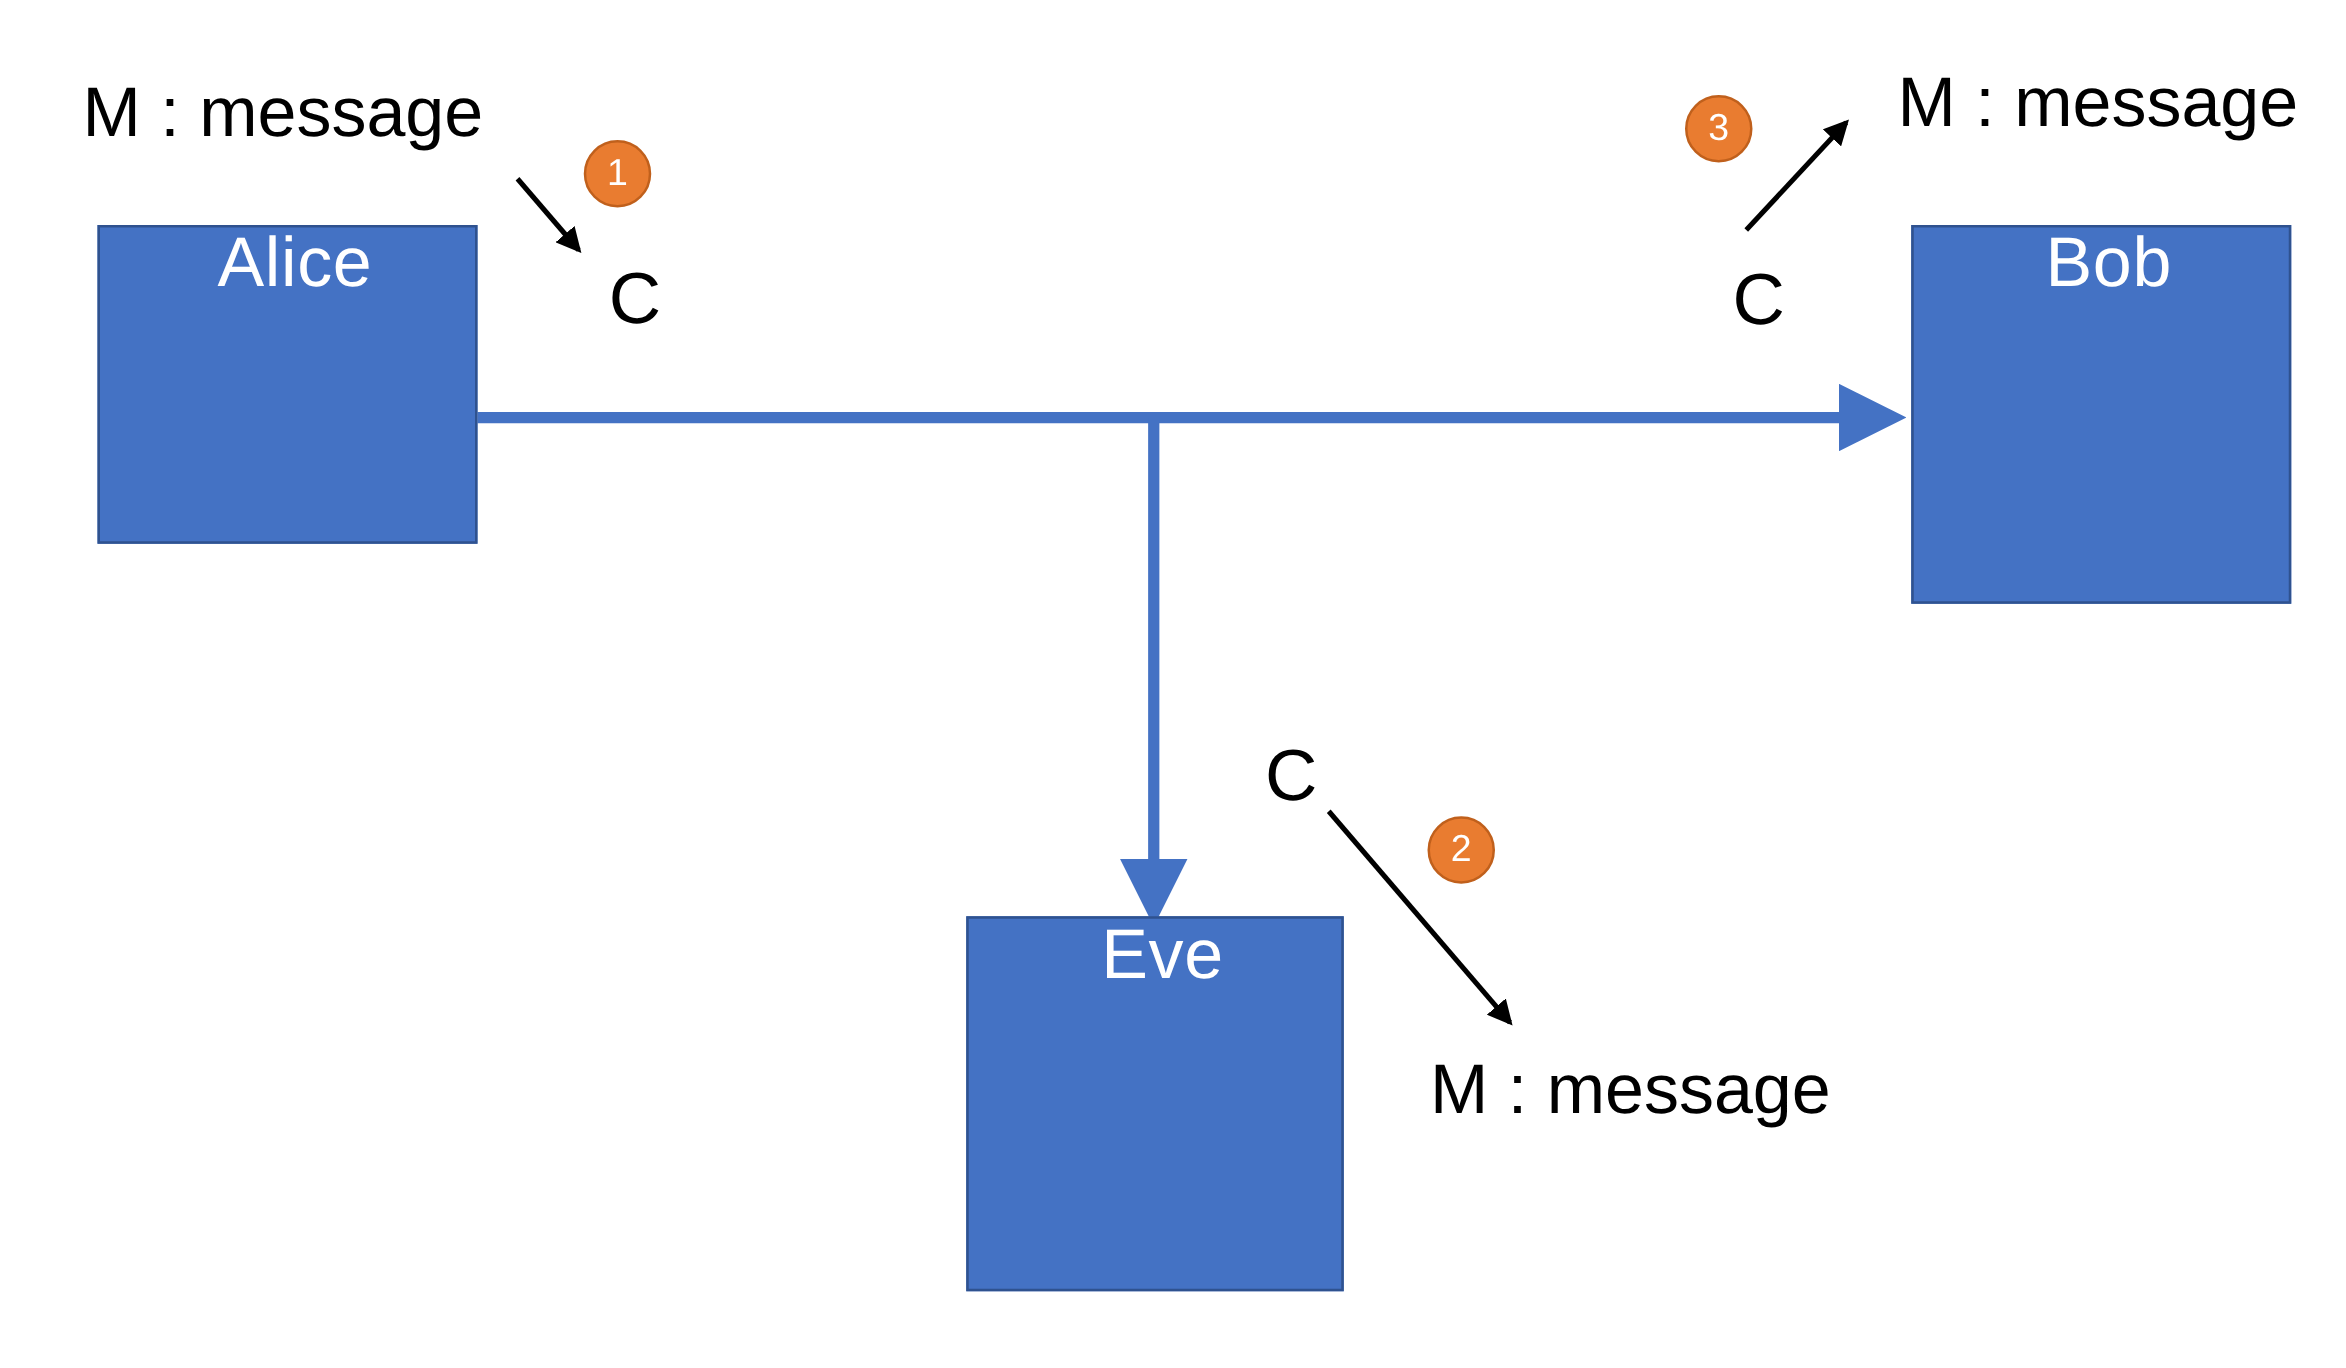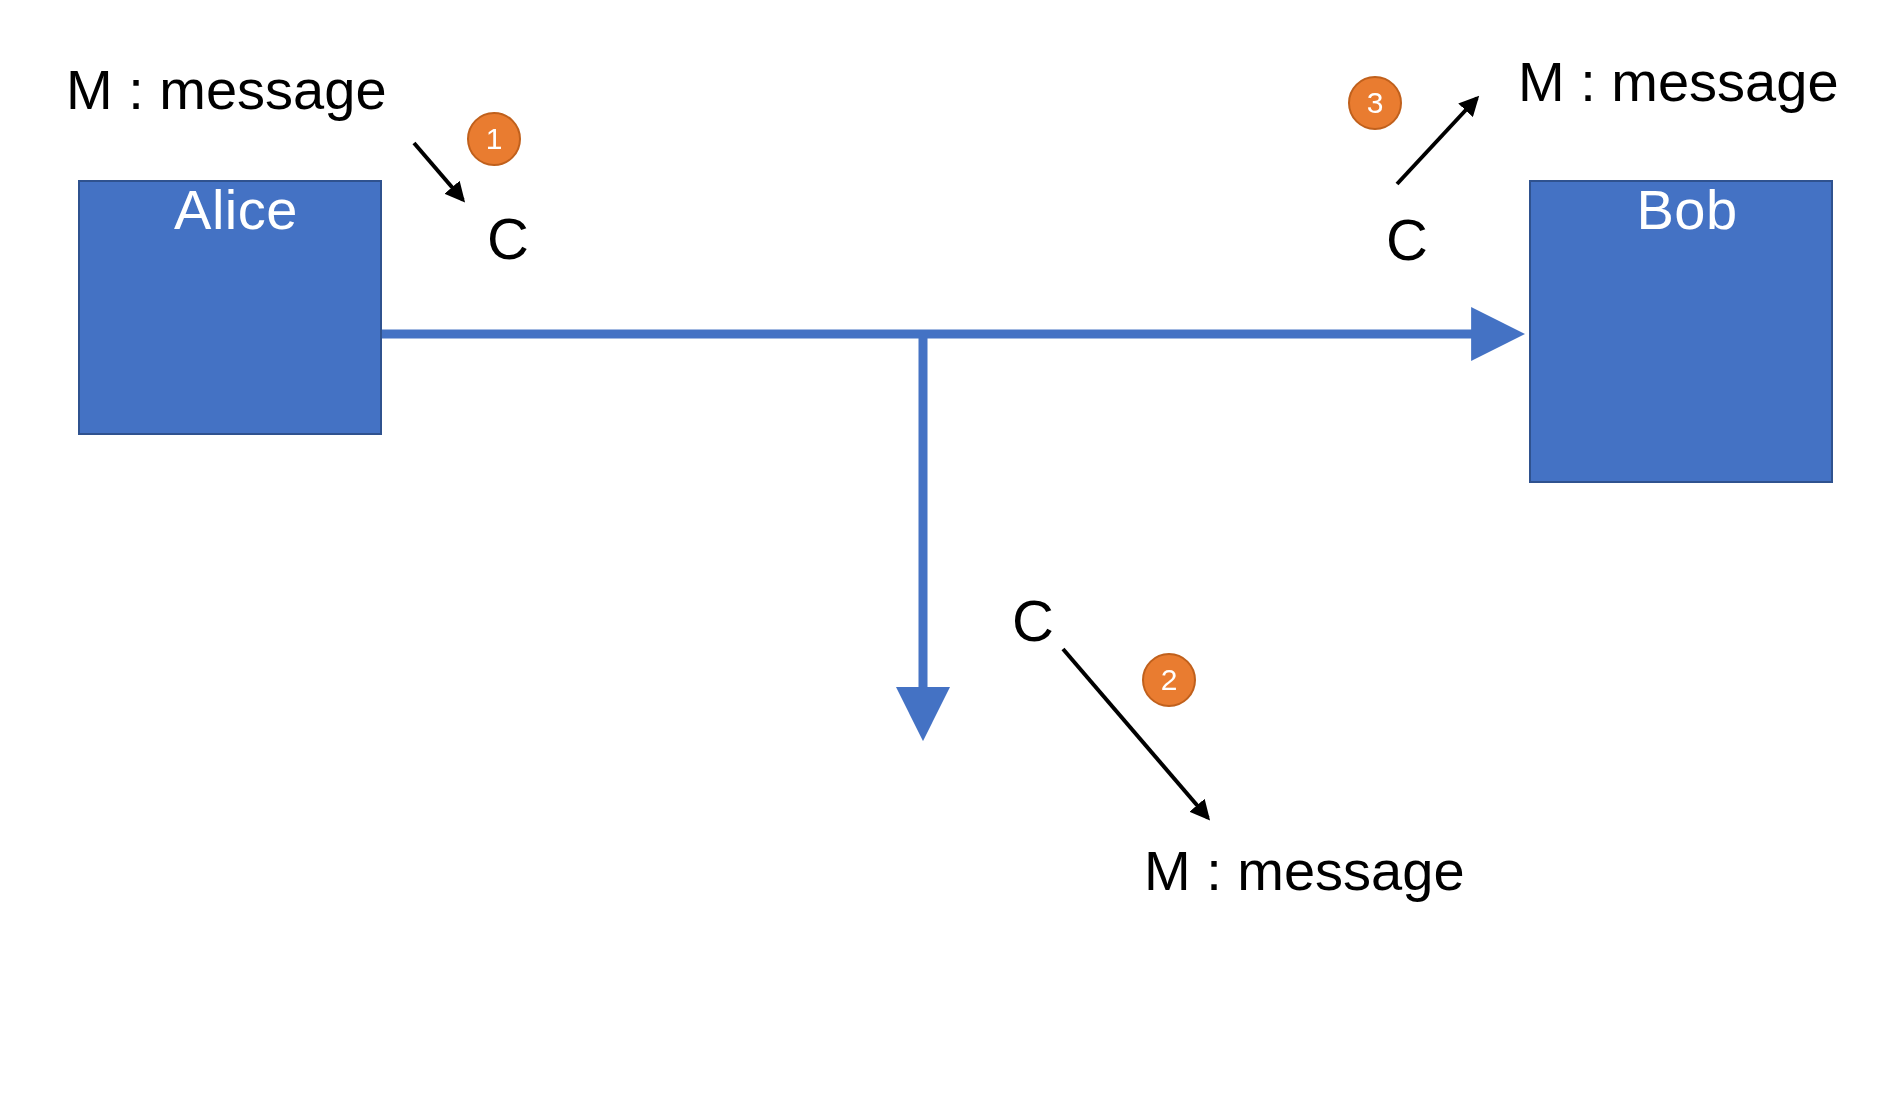--- a/index.html
+++ b/index.html
@@ -104,20 +104,23 @@
   </svg>
 
   <div class="node-box" style="left:78px; top:180px; width:304px; height:255px;">
     <span class="node-label">Alice</span>
   </div>
 
   <div class="node-box" style="left:1517px; top:180px; width:304px; height:303px;margin-left:12px;">
     <span class="node-label">Bob</span>
   </div>
 
+  <div class="node-box" style="left:773px; top:733px; width:302px; height:300px;">
+    <span class="node-label">Eve</span>
+  </div>
 
   <div class="plain-label" style="left:66px; top:62px;">M : message</div>
 
   <div class="cipher-label" style="left:487px; top:210px;">C</div>
 
   <div class="plain-label" style="left:1518px; top:54px;">M : message</div>
 
   <div class="cipher-label" style="left:1386px; top:211px;">C</div>
 
   <div class="cipher-label" style="left:1012px; top:592px;">C</div>

